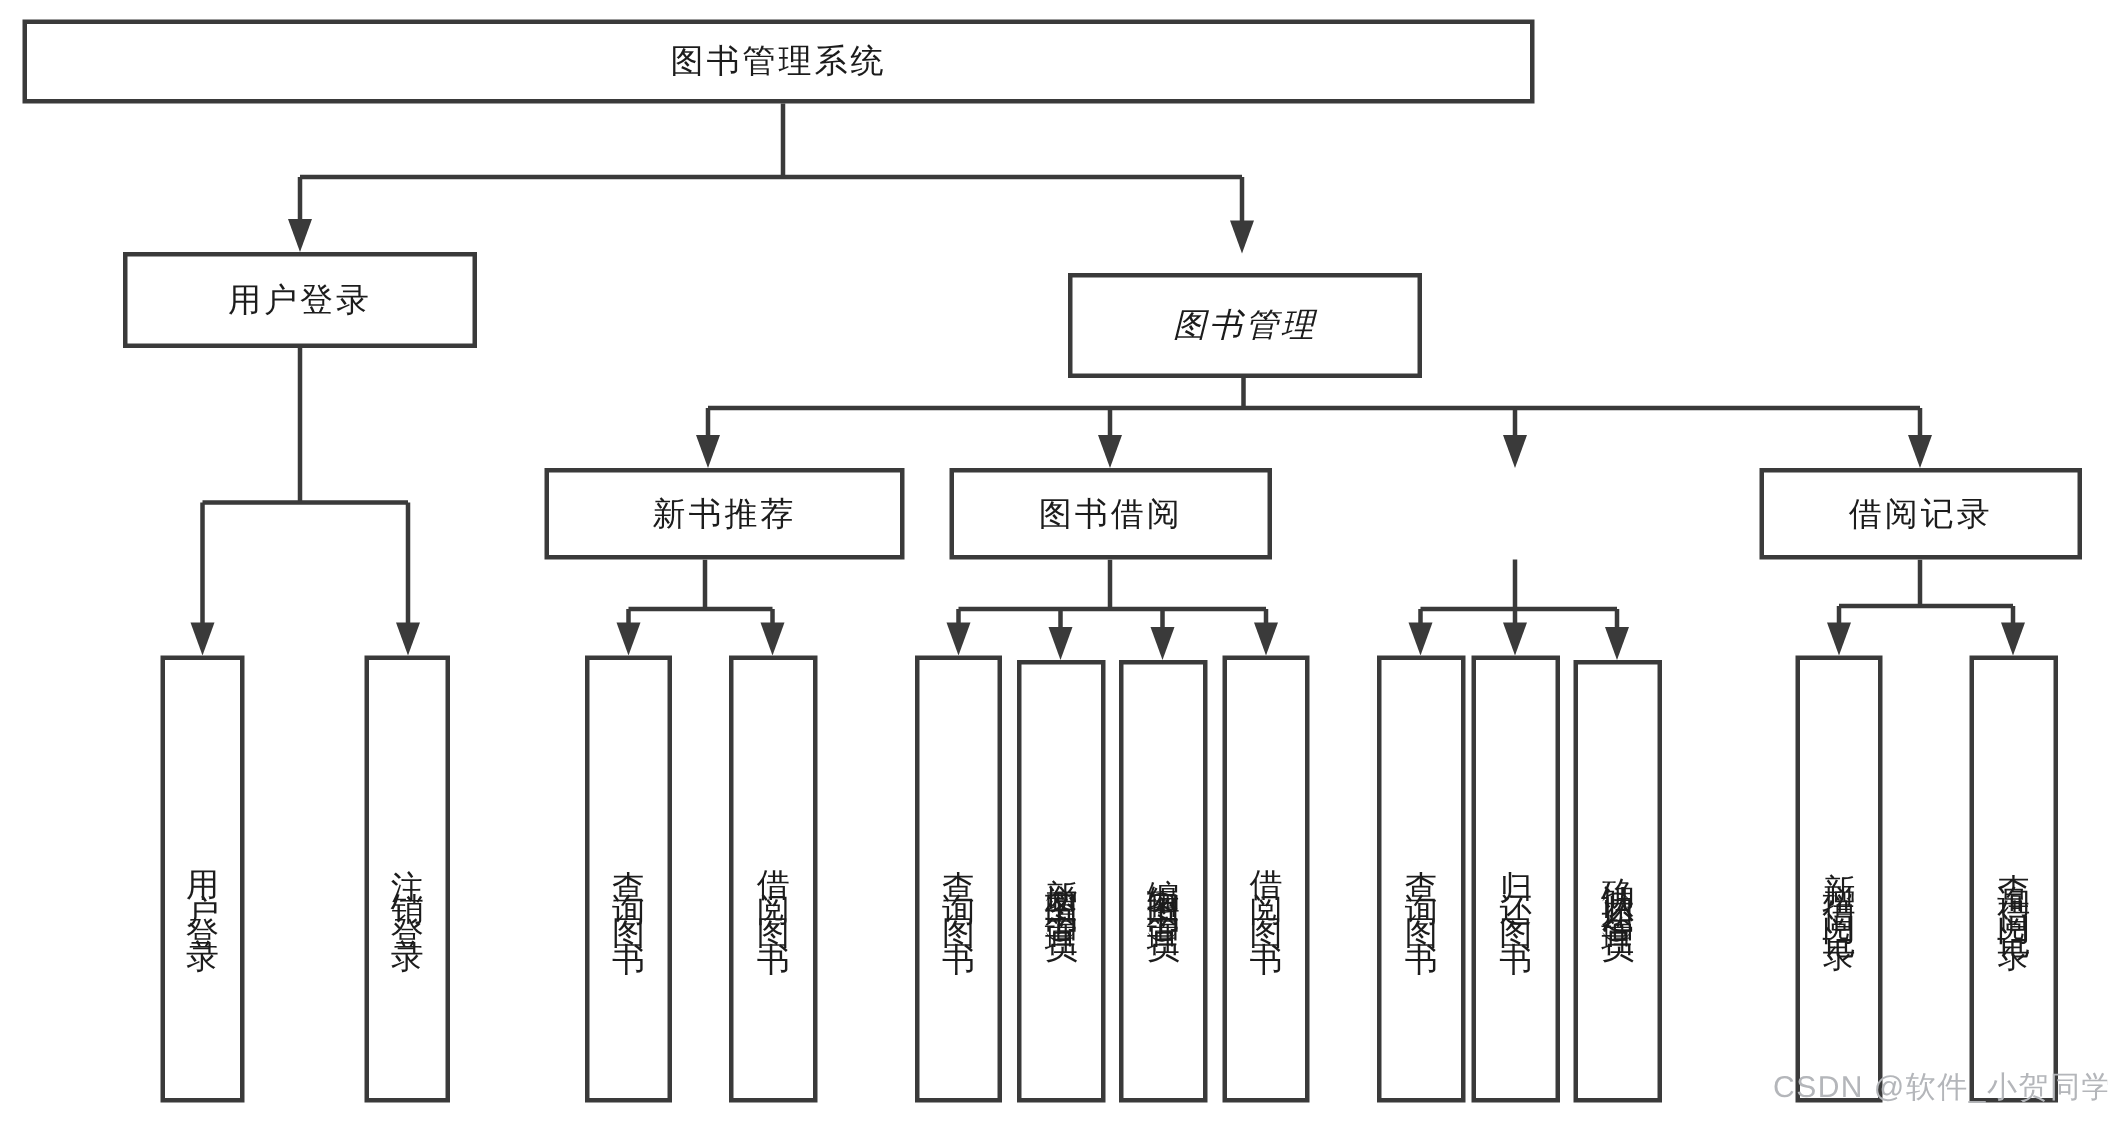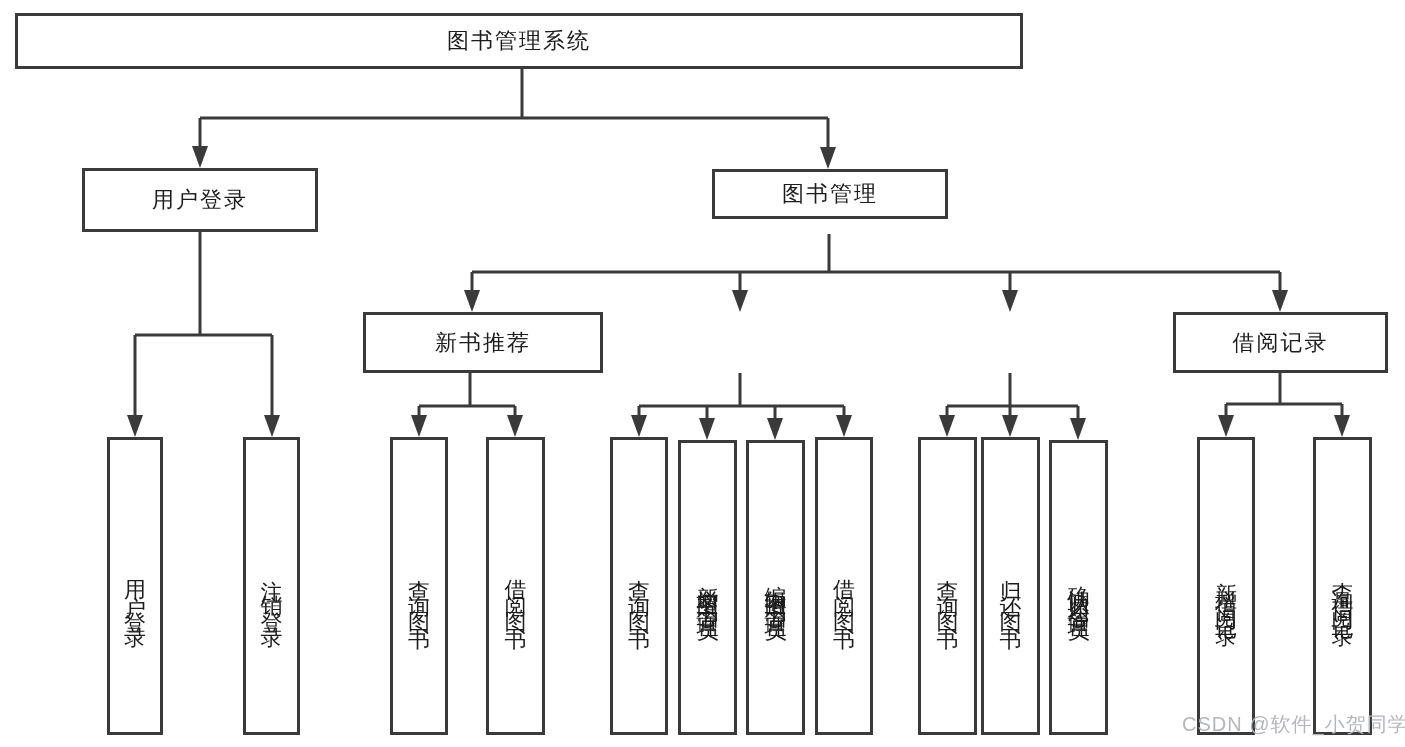--- a/index.html
+++ b/index.html
@@ -117,23 +117,24 @@
     <g>
       <path d="M1280 373 V404 M1226 404 H1342 M1226 404 V423 M1342 404 V423"></path>
       <polygon points="1226,437 1218,415 1234,415"></polygon>
       <polygon points="1342,437 1334,415 1350,415"></polygon>
     </g>
   </svg>
 
   <div class="hbox" style="left:15px; top:13px; width:1008px; height:56px;">图书管理系统</div>
 
   <div class="hbox" style="left:82px; top:168px; width:236px; height:64px;">用户登录</div>
-  <div class="hbox" style="left:712px; top:169px; width:236px; height:50px;">图书管理</div>
+  <div class="hbox" style="left:712px; top:182px; width:236px; height:70px;font-style:italic;">图书管理</div>
 
   <div class="hbox" style="left:363px; top:312px; width:240px; height:61px;">新书推荐</div>
+  <div class="hbox" style="left:633px; top:312px; width:215px; height:61px;">图书借阅</div>
   <div class="hbox" style="left:1173px; top:312px; width:215px; height:61px;">借阅记录</div>
 
   <div class="leaf" style="left:107px; top:437px; width:56px; height:298px;">
     <span class="vlabel v4">用户登录</span>
   </div>
   <div class="leaf" style="left:243px; top:437px; width:57px; height:298px;">
     <span class="vlabel v4">注销登录</span>
   </div>
 
   <div class="leaf" style="left:390px; top:437px; width:58px; height:298px;">

